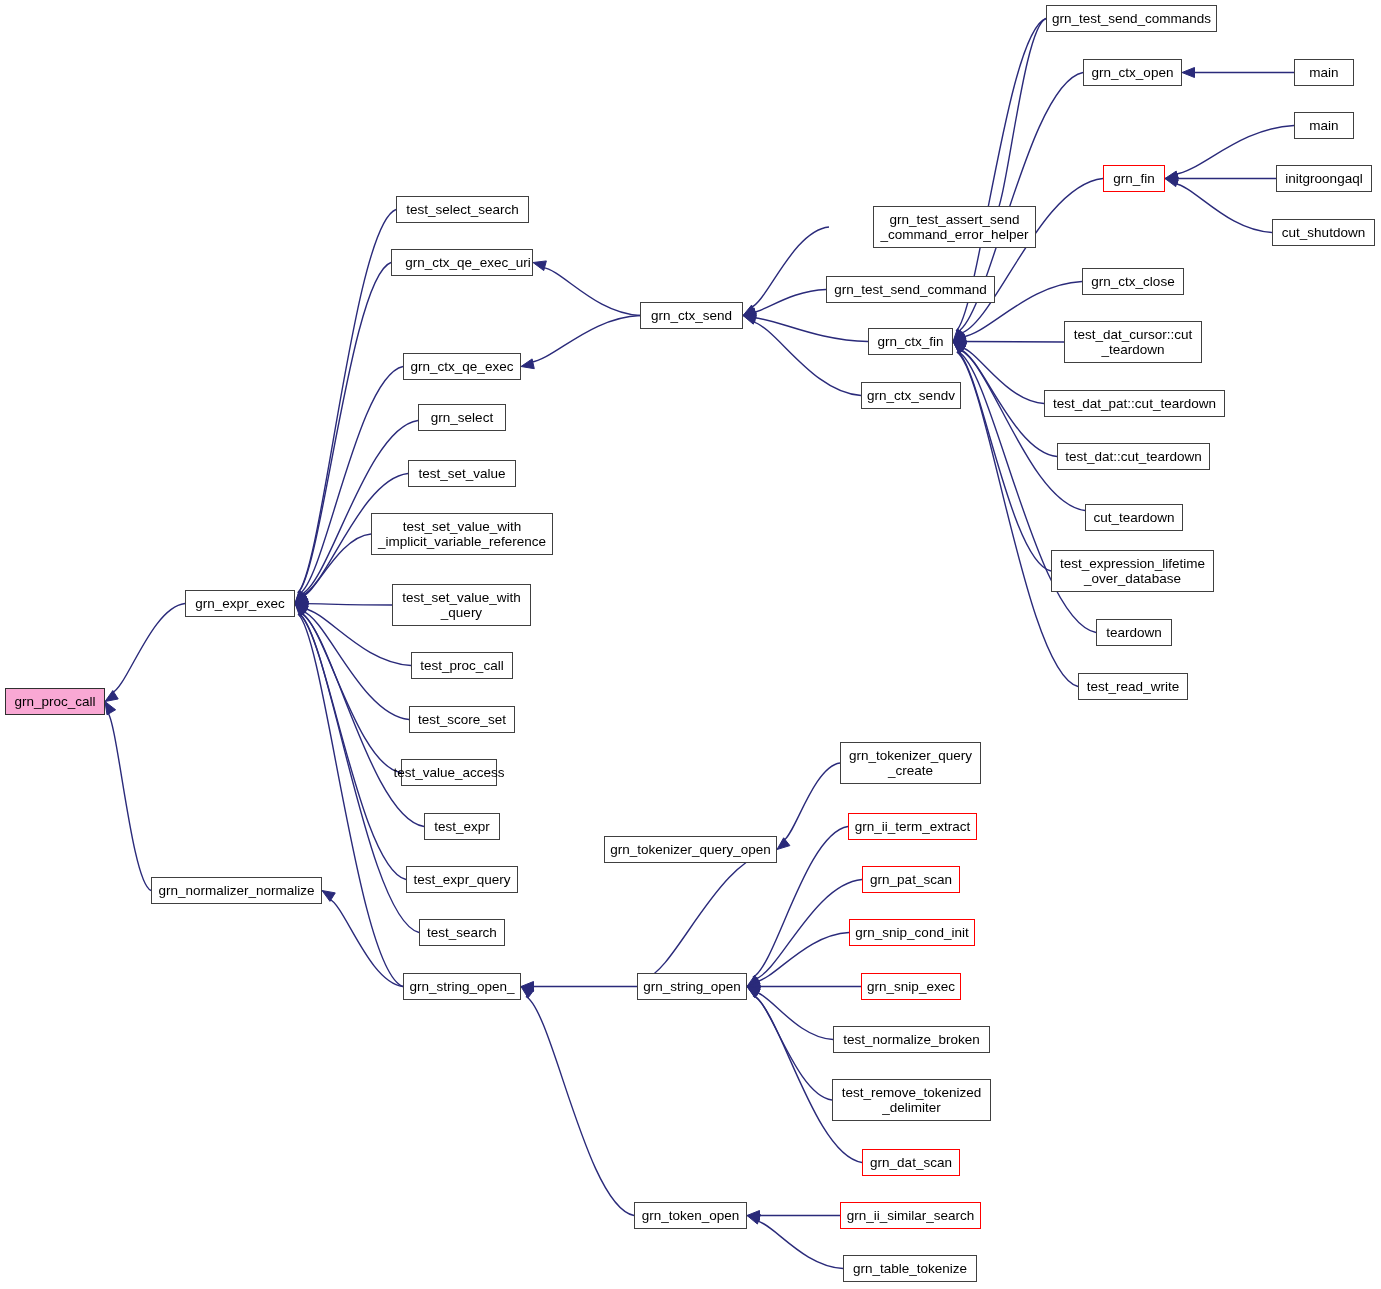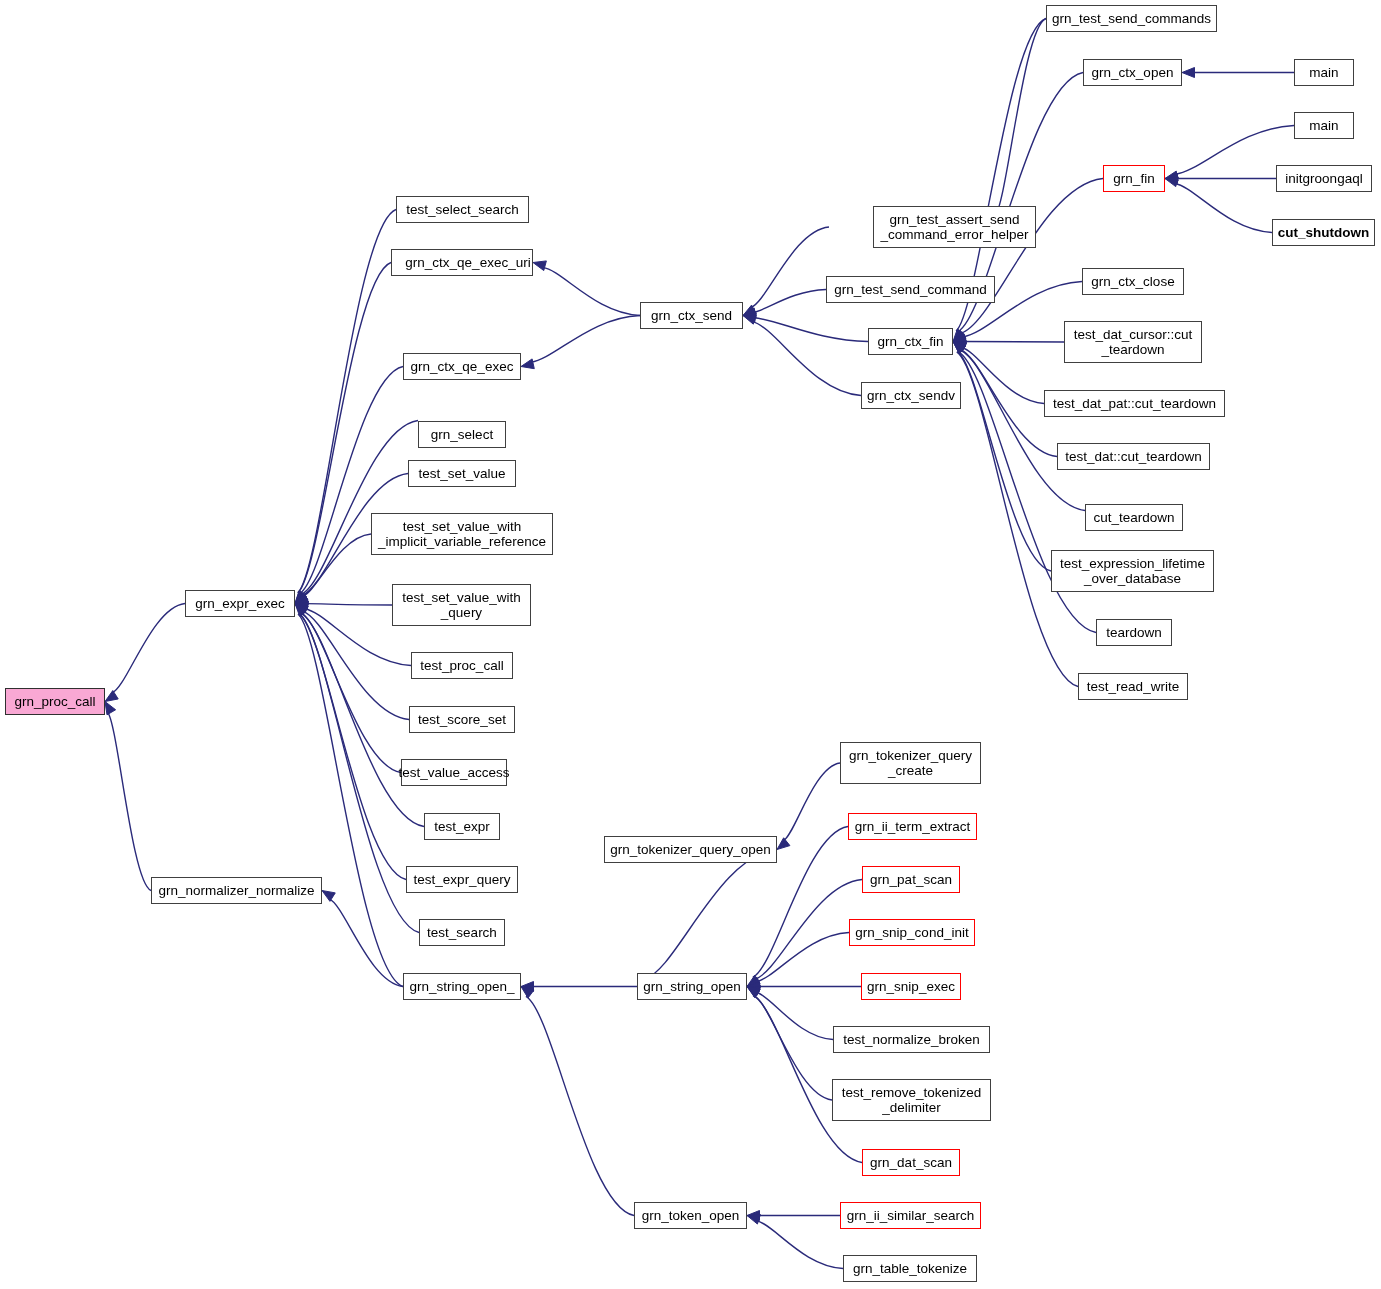--- a/index.html
+++ b/index.html
@@ -156,46 +156,46 @@
       <polygon points="747,1215.5 759.5,1220.5 759.5,1210.5" fill="#2a2a7a" stroke="#2a2a7a"></polygon>
       <path d="M 843 1268.5 C 802.68 1266.38, 773.88 1223.9965023751708, 756.6298910946491 1220.8165023751708" fill="none" stroke="#2a2a7a" stroke-width="1.4"></path>
       <polygon points="747,1215.5 757.4117937766986,1224.0349018946617 760.425714041514,1214.4998987673766" fill="#2a2a7a" stroke="#2a2a7a"></polygon>
     </svg>
 <div class="node root" style="left: 5px; top: 688px; width: 100px; height: 27px;"><span class="node-label">grn_proc_call</span></div>
     <div class="node" style="left: 185px; top: 590px; width: 110px; height: 27px;"><span class="node-label">grn_expr_exec</span></div>
     <div class="node" style="left: 151px; top: 877px; width: 171px; height: 27px;"><span class="node-label">grn_normalizer_normalize</span></div>
     <div class="node" style="left: 396px; top: 196px; width: 133px; height: 27px;"><span class="node-label">test_select_search</span></div>
     <div class="node" style="left: 391px; top: 249px; width: 142px; height: 27px; padding-left: 12px;"><span class="node-label">grn_ctx_qe_exec_uri</span></div>
     <div class="node" style="left: 403px; top: 353px; width: 118px; height: 27px;"><span class="node-label">grn_ctx_qe_exec</span></div>
-    <div class="node" style="left: 418px; top: 421px; width: 88px; height: 27px;"><span class="node-label">grn_select</span></div>
+    <div class="node" style="left: 418px; top: 404px; width: 88px; height: 27px;"><span class="node-label">grn_select</span></div>
     <div class="node" style="left: 408px; top: 460px; width: 108px; height: 27px;"><span class="node-label">test_set_value</span></div>
     <div class="node" style="left: 371px; top: 513px; width: 182px; height: 42px;"><span class="node-label">test_set_value_with
 _implicit_variable_reference</span></div>
     <div class="node" style="left: 392px; top: 584px; width: 139px; height: 42px;"><span class="node-label">test_set_value_with
 _query</span></div>
     <div class="node" style="left: 411px; top: 652px; width: 102px; height: 27px;"><span class="node-label">test_proc_call</span></div>
     <div class="node" style="left: 409px; top: 706px; width: 106px; height: 27px;"><span class="node-label">test_score_set</span></div>
-    <div class="node" style="left: 401px; top: 759px; width: 106px; height: 27px;"><span class="node-label">test_value_access</span></div>
+    <div class="node" style="left: 401px; top: 759px; width: 96px; height: 27px;"><span class="node-label">test_value_access</span></div>
     <div class="node" style="left: 424px; top: 813px; width: 76px; height: 27px;"><span class="node-label">test_expr</span></div>
     <div class="node" style="left: 406px; top: 866px; width: 112px; height: 27px;"><span class="node-label">test_expr_query</span></div>
     <div class="node" style="left: 419px; top: 919px; width: 86px; height: 27px;"><span class="node-label">test_search</span></div>
     <div class="node" style="left: 403px; top: 973px; width: 118px; height: 27px;"><span class="node-label">grn_string_open_</span></div>
     <div class="node" style="left: 640px; top: 302px; width: 103px; height: 27px;"><span class="node-label">grn_ctx_send</span></div>
     <div class="node" style="left: 829px; top: 206px; width: 163px; height: 42px; margin-left: 44px;"><span class="node-label">grn_test_assert_send
 _command_error_helper</span></div>
     <div class="node" style="left: 826px; top: 276px; width: 169px; height: 27px;"><span class="node-label">grn_test_send_command</span></div>
     <div class="node" style="left: 868px; top: 328px; width: 85px; height: 27px;"><span class="node-label">grn_ctx_fin</span></div>
     <div class="node" style="left: 861px; top: 382px; width: 100px; height: 27px;"><span class="node-label">grn_ctx_sendv</span></div>
     <div class="node" style="left: 1046px; top: 5px; width: 171px; height: 27px;"><span class="node-label">grn_test_send_commands</span></div>
     <div class="node" style="left: 1083px; top: 59px; width: 99px; height: 27px;"><span class="node-label">grn_ctx_open</span></div>
     <div class="node" style="left: 1294px; top: 59px; width: 60px; height: 27px;"><span class="node-label">main</span></div>
     <div class="node" style="left: 1294px; top: 112px; width: 60px; height: 27px;"><span class="node-label">main</span></div>
     <div class="node red" style="left: 1103px; top: 165px; width: 62px; height: 27px;"><span class="node-label">grn_fin</span></div>
     <div class="node" style="left: 1276px; top: 165px; width: 96px; height: 27px;"><span class="node-label">initgroongaql</span></div>
-    <div class="node" style="left: 1272px; top: 219px; width: 103px; height: 27px; font-weight: bold;"><span class="node-label">cut_shutdown</span></div>
+    <div class="node" style="left: 1272px; top: 219px; width: 103px; height: 27px;"><span class="node-label">cut_shutdown</span></div>
     <div class="node" style="left: 1082px; top: 268px; width: 102px; height: 27px;"><span class="node-label">grn_ctx_close</span></div>
     <div class="node" style="left: 1064px; top: 321px; width: 138px; height: 42px;"><span class="node-label">test_dat_cursor::cut
 _teardown</span></div>
     <div class="node" style="left: 1044px; top: 390px; width: 181px; height: 27px;"><span class="node-label">test_dat_pat::cut_teardown</span></div>
     <div class="node" style="left: 1057px; top: 443px; width: 153px; height: 27px;"><span class="node-label">test_dat::cut_teardown</span></div>
     <div class="node" style="left: 1085px; top: 497px; width: 98px; height: 27px; margin-top: 7px;"><span class="node-label">cut_teardown</span></div>
     <div class="node" style="left: 1051px; top: 550px; width: 163px; height: 42px;"><span class="node-label">test_expression_lifetime
 _over_database</span></div>
     <div class="node" style="left: 1096px; top: 619px; width: 76px; height: 27px;"><span class="node-label">teardown</span></div>
     <div class="node" style="left: 1078px; top: 673px; width: 110px; height: 27px;"><span class="node-label">test_read_write</span></div>

